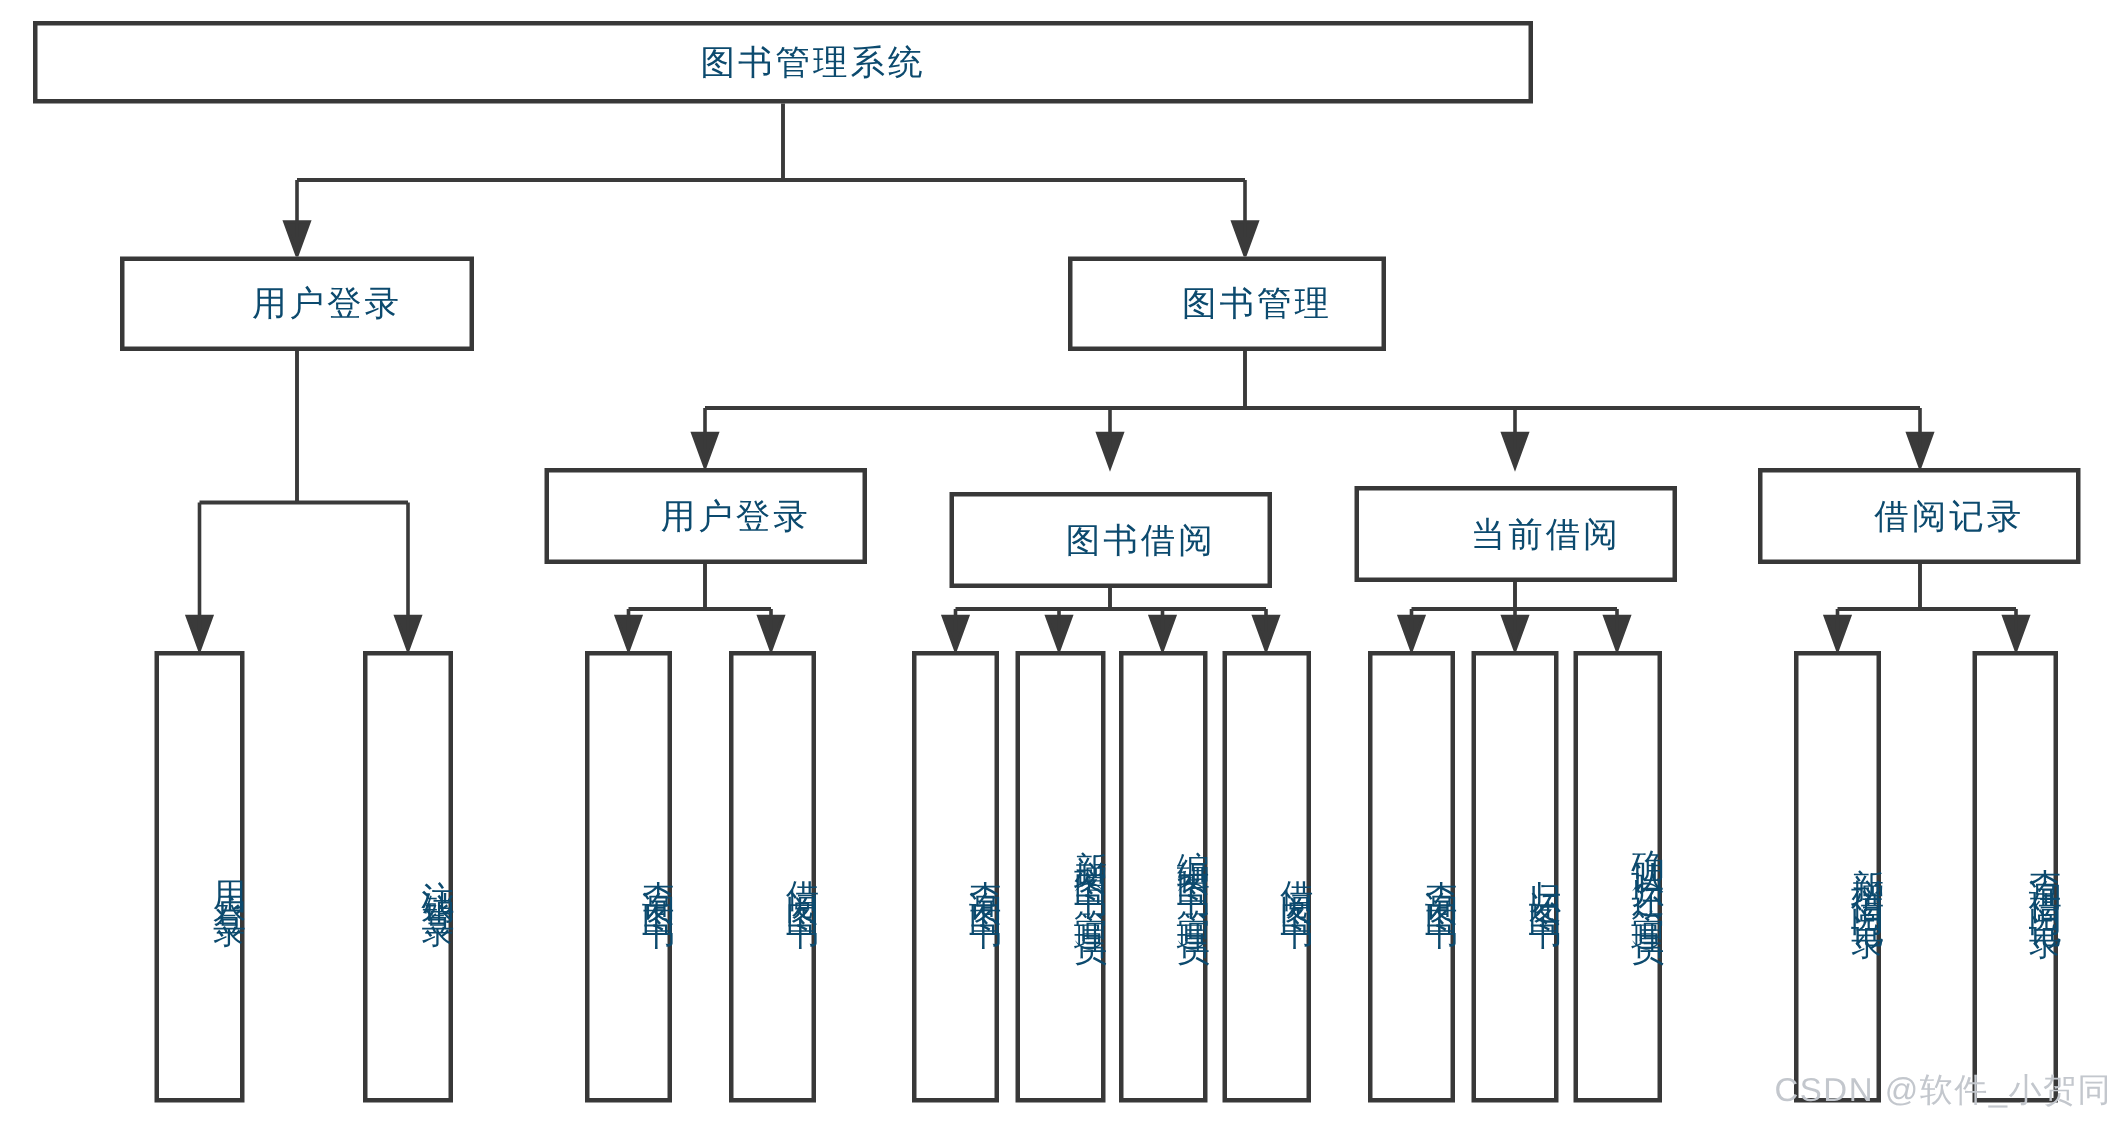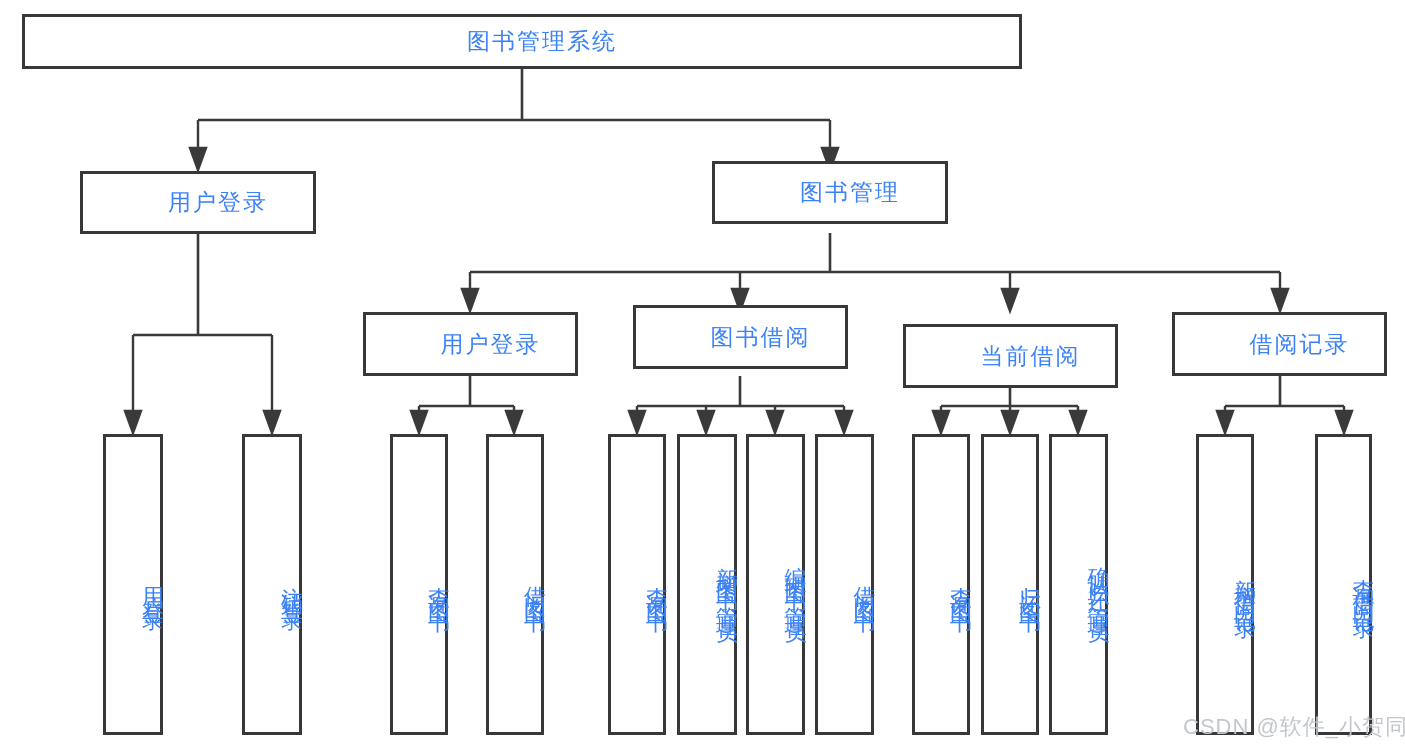--- a/index.html
+++ b/index.html
@@ -32,21 +32,21 @@
     fill: #3a3a3a;
   }
   .node {
     position: absolute;
     box-sizing: border-box;
     border: 3px solid #383838;
     background: #ffffff;
     display: flex;
     align-items: center;
     justify-content: center;
-    color: #3b82f6;
+    color: #0c4a6e;
     padding-left: 40px;
   }
   .h-node span {
     font-size: 23px;
     letter-spacing: 2px;
     white-space: nowrap;
   }
   .v-node span {
     writing-mode: vertical-rl;
     text-orientation: mixed;
@@ -105,28 +105,28 @@
     <path class="arrow" d="M1344 406 V421 M1336 411 H1352 L1344 433 Z"></path>
   </svg>
 
   <div class="node h-node" style="left:22px; top:14px; width:1000px; height:55px;">
     <span>图书管理系统</span>
   </div>
 
   <div class="node h-node" style="left:80px; top:171px; width:236px; height:63px;">
     <span>用户登录</span>
   </div>
-  <div class="node h-node" style="left:712px; top:161px; width:236px; height:63px;">
+  <div class="node h-node" style="left:712px; top:171px; width:212px; height:63px;">
     <span>图书管理</span>
   </div>
 
   <div class="node h-node" style="left:363px; top:312px; width:215px; height:64px;">
     <span>用户登录</span>
   </div>
-  <div class="node h-node" style="left:633px; top:305px; width:215px; height:64px;">
+  <div class="node h-node" style="left:633px; top:328px; width:215px; height:64px;">
     <span>图书借阅</span>
   </div>
   <div class="node h-node" style="left:903px; top:312px; width:215px; height:64px;margin-top:12px;">
     <span>当前借阅</span>
   </div>
   <div class="node h-node" style="left:1172px; top:312px; width:215px; height:64px;">
     <span>借阅记录</span>
   </div>
 
   <div class="node v-node" style="left:103px; top:434px; width:60px; height:301px;">

